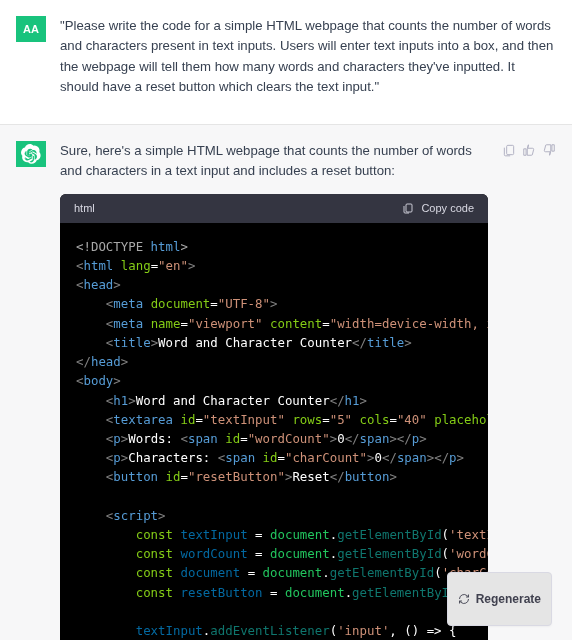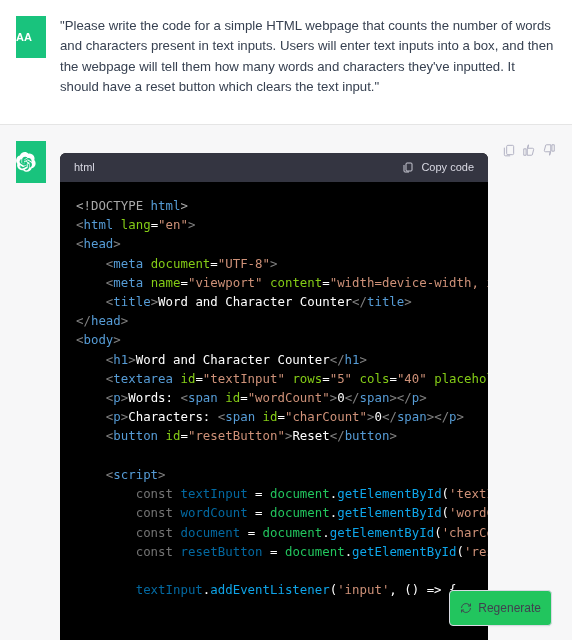--- a/index.html
+++ b/index.html
@@ -13,22 +13,22 @@
   }
   .message {
     display: flex;
     padding: 16px 16px 0 16px;
     gap: 14px;
     border-bottom: 1px solid #e5e5e5;
   }
   .message.user { padding-bottom: 22px; background: #fff; }
   .message.assistant { background: #f7f7f8; padding-bottom: 0; border-bottom: none; }
   .avatar {
-    width: 30px; height: 42px;
-    display: flex; align-items: center; justify-content: flex-start;
+    width: 30px; height: 26px;
+    display: flex; align-items: center; justify-content: center;
     flex-shrink: 0;
     font-size: 11px;
     font-weight: 600;
     color: #fff;
   }
   .avatar.user-av { background: #19c37d; }
   .avatar.assistant-av { background: #19c37d; }
   .avatar.assistant-av svg { width: 20px; height: 20px; fill: #fff; }
   .content {
     flex: 1;
@@ -80,41 +80,42 @@
     overflow: hidden;
   }
   
   .tk-doctype { color: #a9a9a9; }
   .tk-tag { color: #569cd6; }
   .tk-bracket { color: #808080; }
   .tk-attr { color: #84cc16; }
   .tk-eq { color: #fff; }
   .tk-str { color: #ce9178; }
   .tk-text { color: #fff; }
-  .tk-kw { color: #737373; }
+  .tk-kw { color: #84cc16; }
   .tk-var { color: #0369a1; text-align: center; }
   .tk-obj { color: #22c55e; }
-  .tk-fn { color: #0ea5e9; }
+  .tk-fn { color: #0f766e; }
   .tk-lit { color: #569cd6; }
   .tk-strj { color: #ce9178; }
   .tk-arrow { color: #fff; }
   .tk-punct { color: #fff; }
 
   .regenerate {
     position: absolute;
     right: 20px;
     bottom: 14px;
-    background: #22c55e;
+    background: #e5e5e5;
     border: 1px solid #d9d9e3;
     border-radius: 4px;
-    padding: 10px 10px;
+    padding: 19px 10px;
     font-size: 12px;
     color: #40414f;
     display:flex; align-items:center; gap:6px;
     box-shadow: 0 1px 2px rgba(0,0,0,.04);
+    font-weight: bold;
   }
   .regenerate svg { width:12px; height:12px; stroke:#40414f; fill:none; stroke-width:1.8;}
 </style>
 </head>
 <body>
 
 <div class="message user">
   <div class="avatar user-av">
     <span>AA</span>
   </div>
@@ -123,20 +124,21 @@
   </div>
 </div>
 
 <div class="message assistant">
   <div class="avatar assistant-av">
     <svg viewBox="0 0 41 41">
         <path d="M37.5 16.5c.9-2.7.6-5.7-.9-8.1-2.2-3.9-6.8-5.9-11.1-5C23.6 1.3 20.9 0 18 0c-4.5 0-8.5 2.9-9.9 7.2C5.3 7.8 2.9 9.6 1.5 12.1c-2.3 3.9-1.7 8.8 1.3 12.1-.9 2.7-.6 5.7.9 8.1 2.2 3.9 6.8 5.9 11.1 5 1.9 2.1 4.6 3.4 7.5 3.4 4.5 0 8.5-2.9 9.9-7.2 2.8-.6 5.2-2.4 6.6-4.9 2.3-3.9 1.7-8.8-1.3-12.1zM22.3 38c-1.8 0-3.5-.6-4.8-1.7l6-3.5c.3-.2.5-.5.5-.9v-8.5l2.5 1.5v7c0 3.4-2.8 6.1-6.2 6.1zm-13.3-5.7c-.9-1.5-1.2-3.3-.9-5l6 3.5c.3.2.7.2 1 0l7.3-4.2v2.9l-6.1 3.5c-2.9 1.7-6.7.7-8.4-2.2-.3-.5-.6-1-.8-1.5h1.9zm-1.6-14.4c.9-1.5 2.3-2.7 3.9-3.3v7.1c0 .4.2.7.5.9l7.3 4.2-2.5 1.5-6.1-3.5c-2.9-1.7-4-5.4-2.2-8.4.3-.5.6-1 1-1.4l-.9 2.9zm20.9 4.9l-7.3-4.2 2.5-1.5 6.1 3.5c2.9 1.7 4 5.4 2.2 8.4-.9 1.5-2.3 2.7-3.9 3.3v-7.1c0-.4-.2-.7-.5-.9l.9-1.5zm2.5-3.8l-6-3.5c-.3-.2-.7-.2-1 0l-7.3 4.2v-2.9l6.1-3.5c2.9-1.7 6.7-.7 8.4 2.2.9 1.5 1.2 3.3.9 5l-1.1-1.5zm-15.7 5.2l-2.5-1.5v-7c0-3.4 2.8-6.1 6.2-6.1 1.8 0 3.5.6 4.8 1.7l-6 3.5c-.3.2-.5.5-.5.9v8.5zm1.4-2.9l3.3-1.9 3.3 1.9v3.8l-3.3 1.9-3.3-1.9v-3.8z"></path>
       </svg>
   </div>
   <div class="content">
+    <p>Sure, here's a simple HTML webpage that counts the number of words and characters in a text input and includes a reset button:</p>
 
     <div class="codebox">
       <div class="codebar">
         <span>html</span>
         <span class="copybtn">
           <svg viewBox="0 0 24 24">
               <rect x="8" y="4" width="12" height="16" rx="2"></rect>
               <path d="M4 8v12a2 2 0 0 0 2 2h8"></path>
             </svg>
           <span>Copy code</span>

